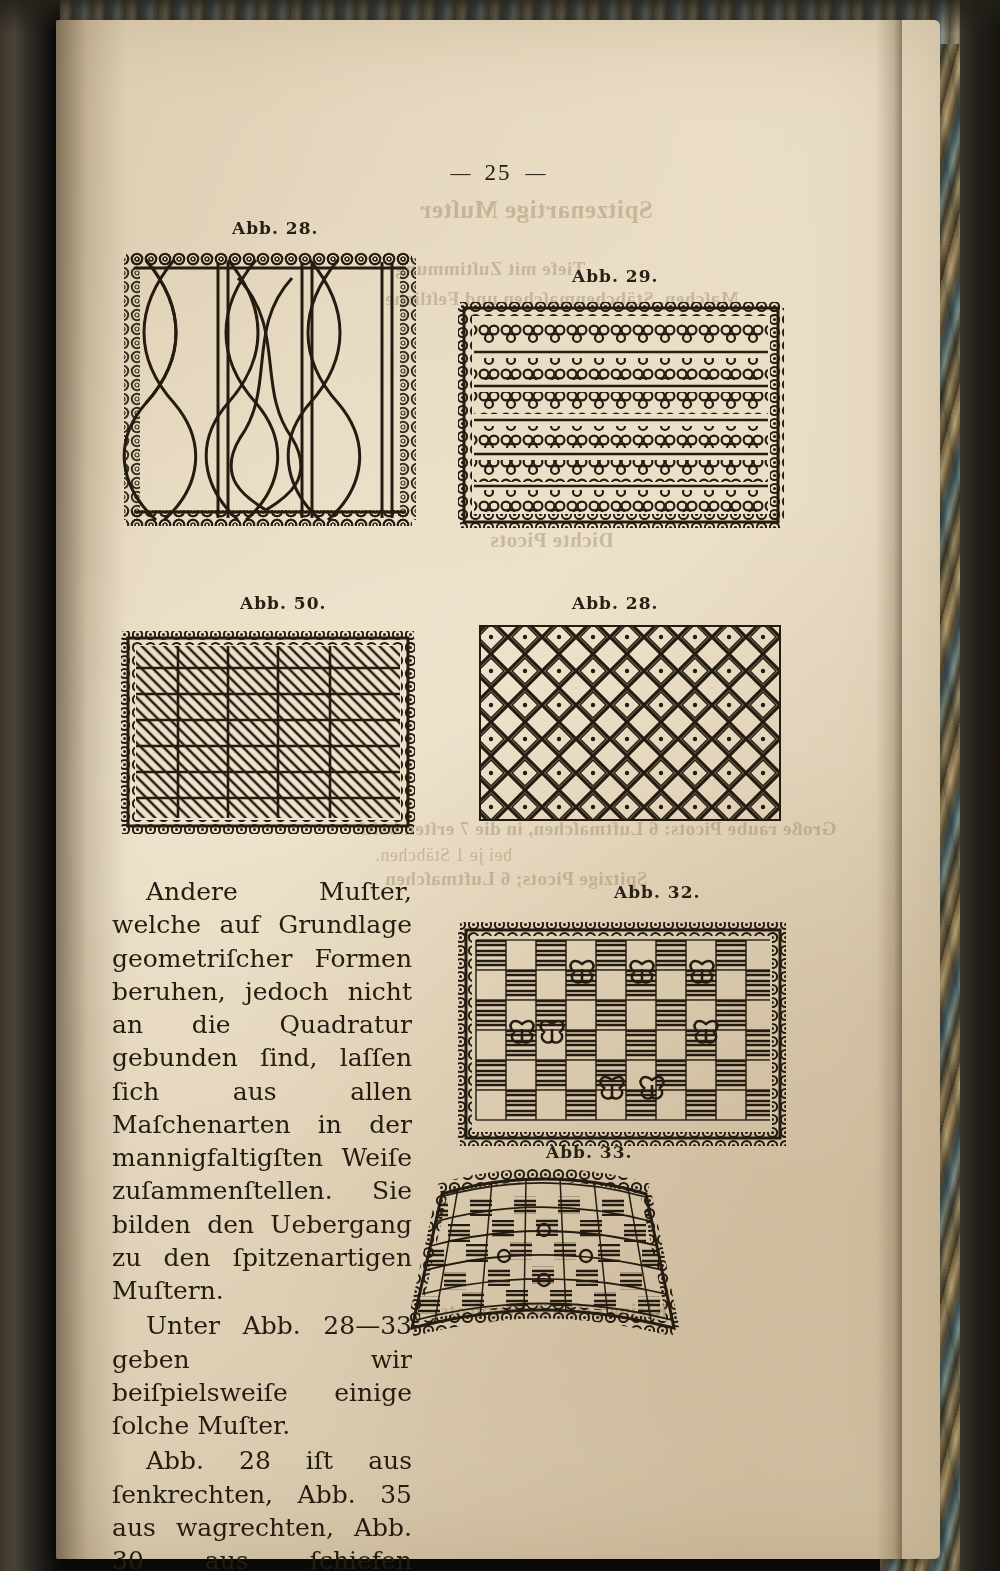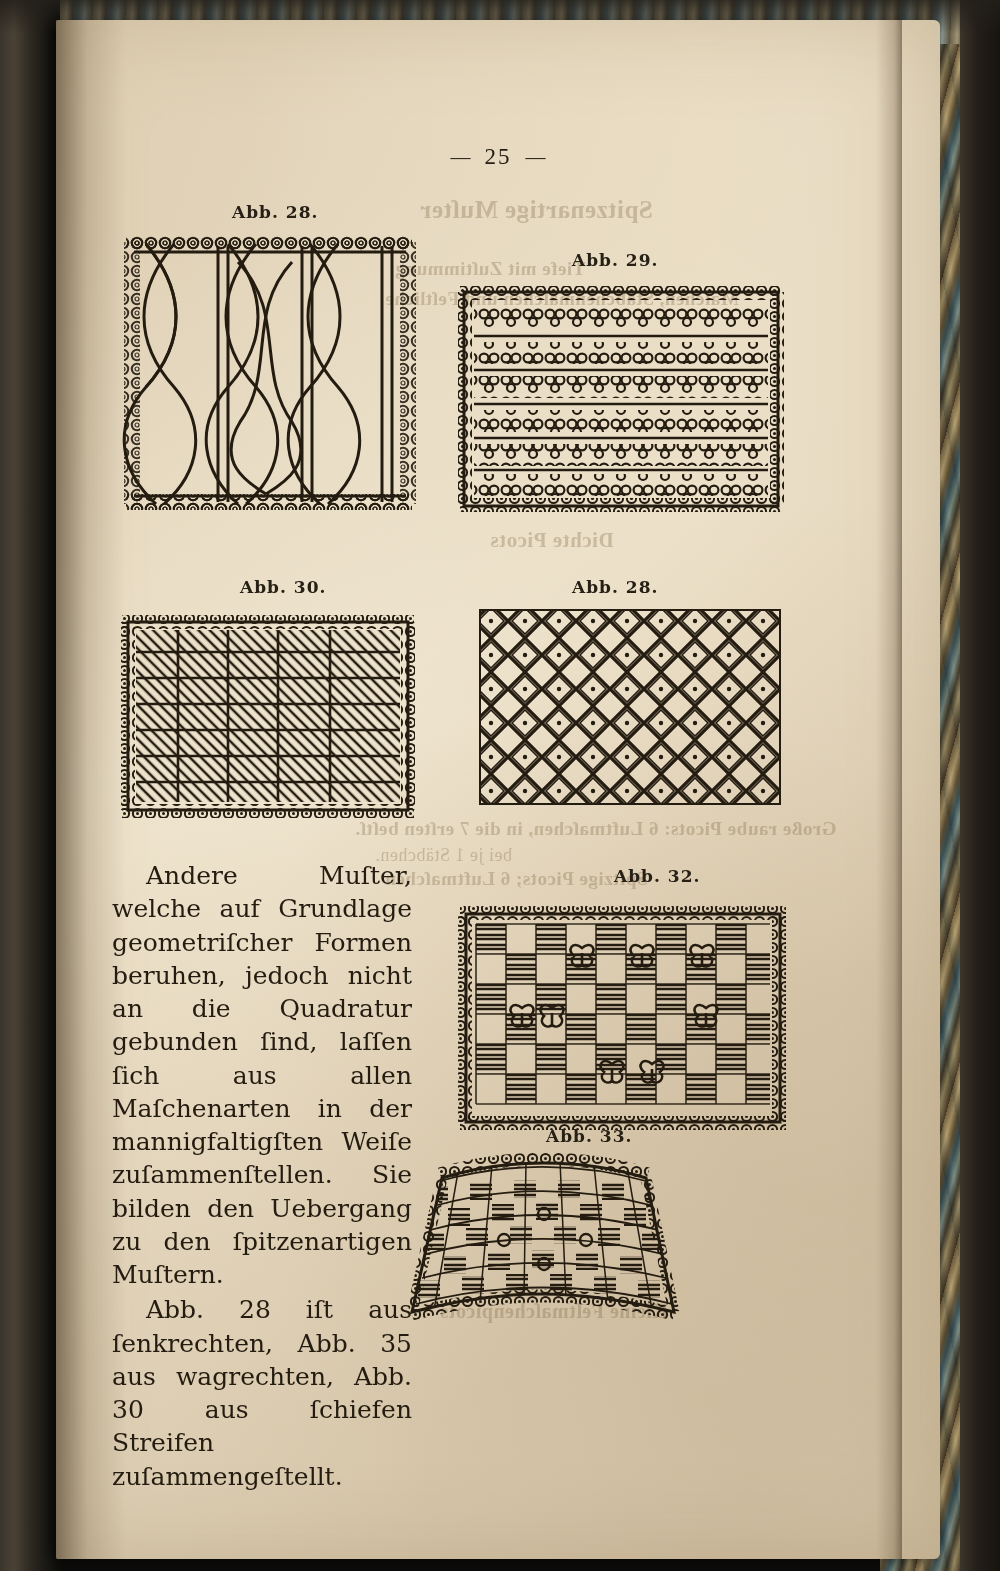--- a/index.html
+++ b/index.html
@@ -119,21 +119,21 @@
     transform: scaleX(-1);
     font-family: "Liberation Serif", serif;
     white-space: nowrap;
     pointer-events: none;
     letter-spacing: .5px;
   }
 
   
   .content {
     position: absolute;
-    top: 4px; left: 56px;
+    top: 20px; left: 56px;
     width: 884px; height: 1539px;
   }
   .page-number {
     position: absolute;
     top: 140px; left: 0; width: 884px;
     text-align: center;
     font-size: 23px;
     color: #241d12;
     letter-spacing: 2px;
   }
@@ -279,21 +279,21 @@
             <path d="M18 154 H 312"></path>
           <path d="M18 186 H 312"></path>
         </g>
         <rect x="4" y="2" width="322" height="14" fill="url(#pico2)"></rect>
         <rect x="4" y="214" width="322" height="14" fill="url(#pico2)"></rect>
         <rect x="2" y="8" width="14" height="214" fill="url(#pico2)"></rect>
         <rect x="314" y="8" width="14" height="214" fill="url(#pico2)"></rect>
       </svg>
     </div>
 
-    <div class="fig-label" style="left:184px; top:573px;">Abb. 30.</div>
+    <div class="fig-label" style="left:184px; top:573px;">Abb. 50.</div>
     <div class="figure" style="left:62px; top:608px; width:300px; height:208px;">
       <svg viewBox="0 0 300 208" width="300" height="208">
         <defs>
           <pattern id="pico3" width="13" height="13" patternUnits="userSpaceOnUse">
             <circle cx="6.5" cy="6.5" r="4.6" fill="none" stroke="#241c10" stroke-width="2"></circle>
             <circle cx="6.5" cy="6.5" r="1.5" fill="#241c10"></circle>
           </pattern>
           <pattern id="hatch30" width="16" height="16" patternUnits="userSpaceOnUse" patternTransform="rotate(45)">
             <rect width="16" height="16" fill="none"></rect>
             <path d="M0 4 H16 M0 12 H16" stroke="#241c10" stroke-width="2.4"></path>
@@ -511,17 +511,18 @@
         <path d="M46 26 C 110 6, 185 6, 250 26 L 278 160 C 180 136, 108 136, 16 160 Z" fill="none" stroke="#241c10" stroke-width="3"></path>
         <path d="M44 22 C 110 2, 186 2, 252 22" fill="none" stroke="url(#pico5)" stroke-width="13"></path>
         <path d="M16 162 C 108 138, 182 138, 278 162" fill="none" stroke="url(#pico5)" stroke-width="13"></path>
         <path d="M46 26 L 16 160" fill="none" stroke="url(#pico5)" stroke-width="11"></path>
         <path d="M250 26 L 278 160" fill="none" stroke="url(#pico5)" stroke-width="11"></path>
       </svg>
     </div>
 
     <div class="col-text">
       <p>Andere Muſter, welche auf Grundlage geometriſcher Formen beruhen, jedoch nicht an die Quadratur gebunden ſind, laſſen ſich aus allen Maſchenarten in der mannigfaltigſten Weiſe zuſammenſtellen. Sie bilden den Uebergang zu den ſpitzenartigen Muſtern.</p>
+      <p>Unter Abb. 28—33 geben wir beiſpielsweiſe einige ſolche Muſter.</p>
       <p>Abb. 28 iſt aus ſenkrechten, Abb. 35 aus wagrechten, Abb. 30 aus ſchiefen Streifen zuſammengeſtellt.</p>
     </div>
 
   </div>
 </div>
 
 </body></html>

